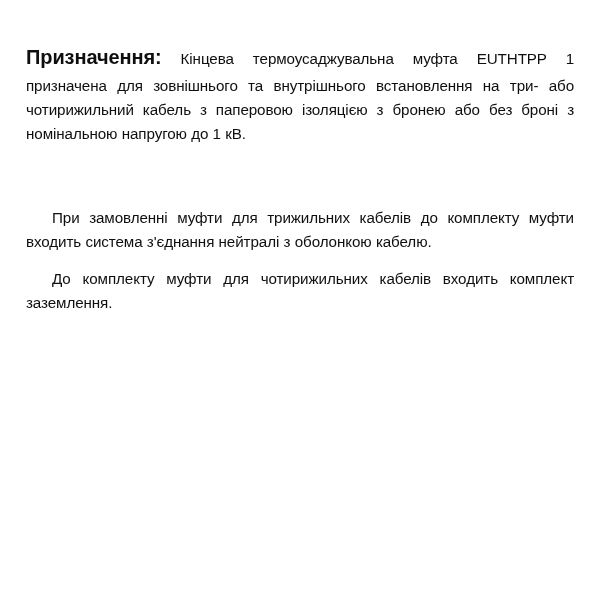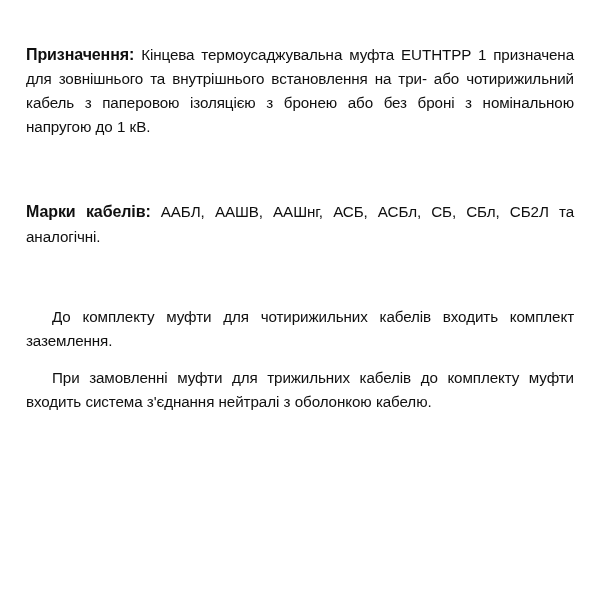--- a/index.html
+++ b/index.html
@@ -34,37 +34,34 @@
     word-spacing: 0.2px;
   }
   .para + .para {
     margin-top: 13px;
   }
   .para.indent {
     text-indent: 26px;
   }
   .lead {
     font-weight: bold;
-    font-size: 16px;
+    font-size: 20px;
   }
   .s-purpose { margin-top: 12px; margin-bottom: 60px; }
   .s-brands  { margin-bottom: 56px; }
   .s-design  { margin-bottom: 0; }
 </style>
 </head>
 <body>
 
 <div class="page">
 
   <div class="section s-purpose">
     <p class="para"><span class="lead">Призначення:</span> <span>Кінцева термоусаджувальна муфта EUTHTPP 1 призначена для зовнішнього та внутрішнього встановлення на три- або чотирижильний кабель з паперовою ізоляцією з бронею або без броні з номінальною напругою до 1 кВ.</span></p>
   </div>
 
-  <div class="section s-brands">
-    <p class="para"><span class="lead">Марки кабелів:</span> <span>ААБЛ, ААШВ, ААШнг, АСБ, АСБл, СБ, СБл, СБ2Л та аналогічні.</span></p>
-  </div>
 
   <div class="section s-design">
+    <p class="para indent">При замовленні муфти для трижильних кабелів до комплекту муфти входить система з'єднання нейтралі з оболонкою кабелю.</p>
     <p class="para indent">До комплекту муфти для чотирижильних кабелів входить комплект заземлення.</p>
-    <p class="para indent">При замовленні муфти для трижильних кабелів до комплекту муфти входить система з'єднання нейтралі з оболонкою кабелю.</p>
   </div>
 
 </div>
 
 </body></html>

